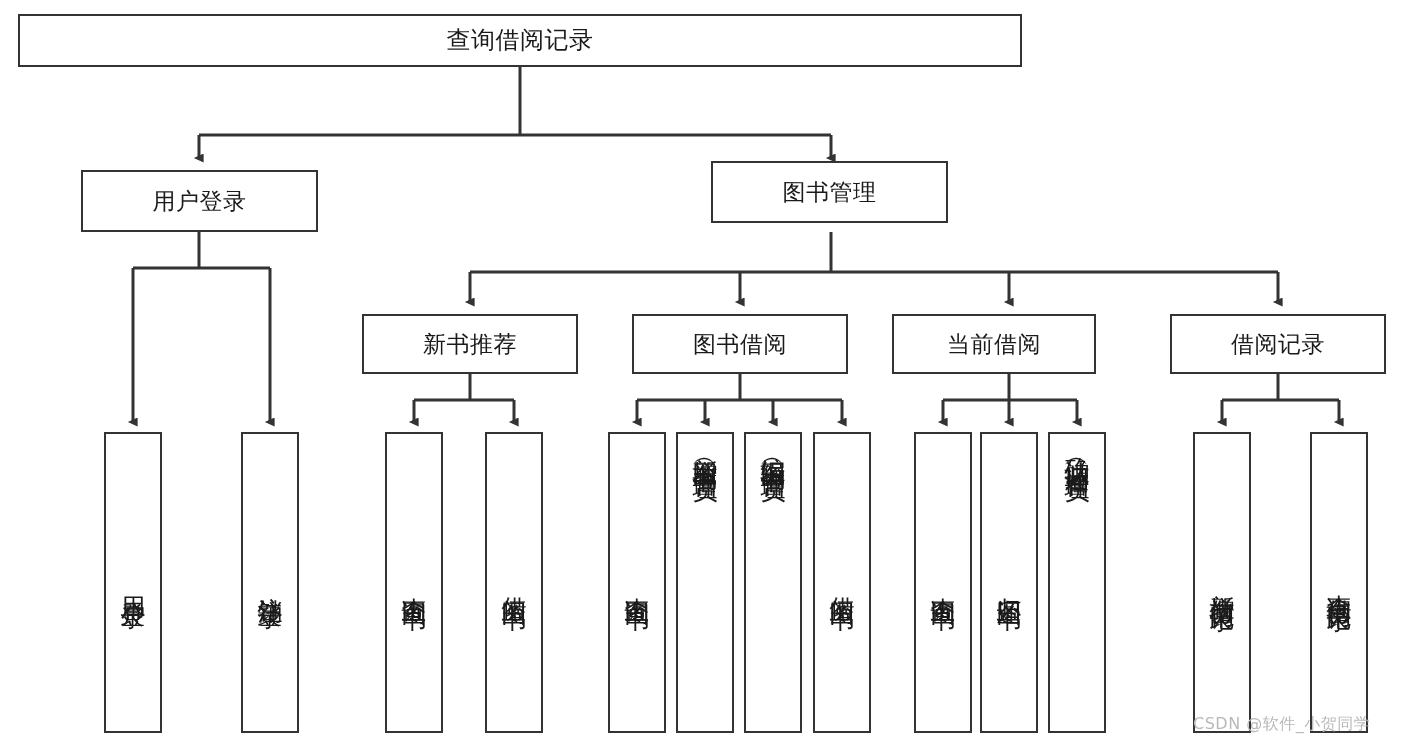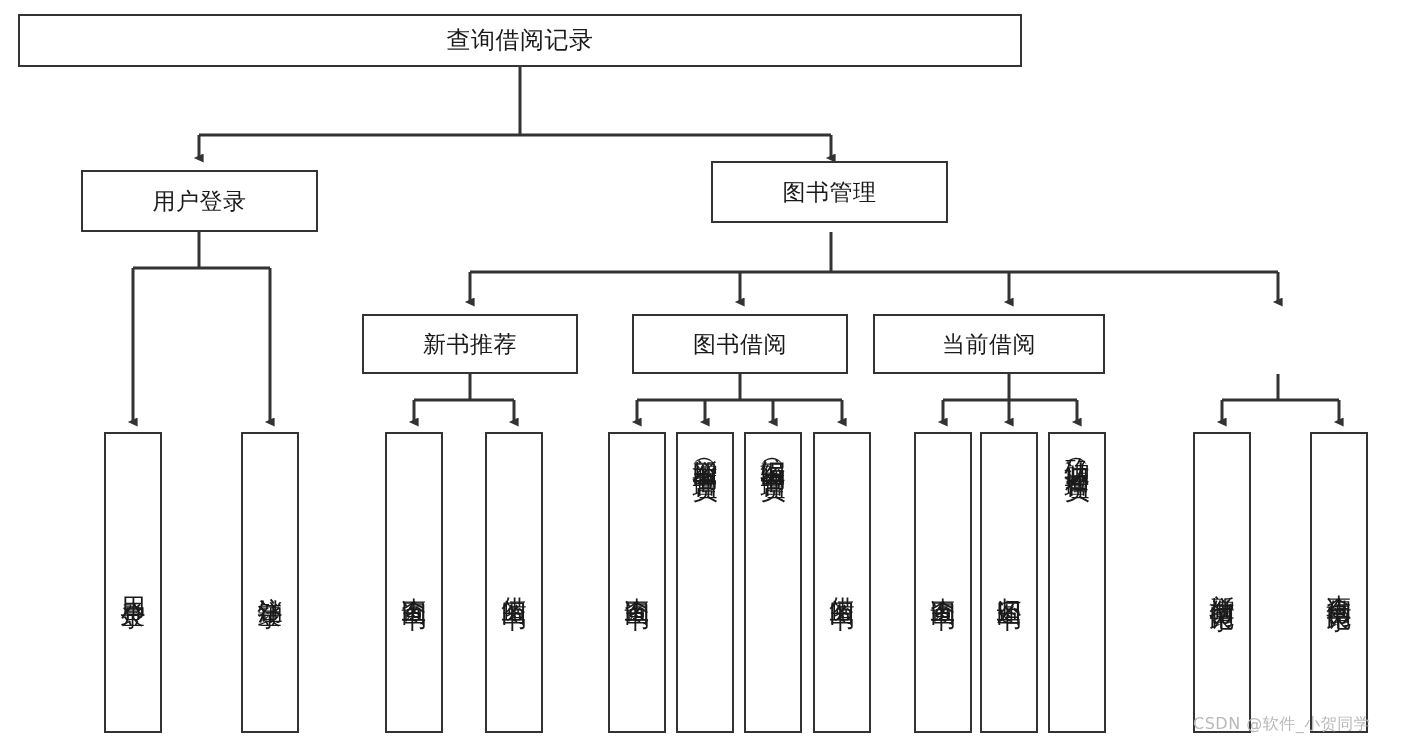--- a/index.html
+++ b/index.html
@@ -141,22 +141,25 @@
   <div class="node horiz" style="left:711px; top:161px; width:237px; height:62px;">
     <span class="lbl">图书管理</span>
   </div>
 
   <div class="node horiz" style="left:632px; top:314px; width:216px; height:60px;">
     <span class="lbl">图书借阅</span>
   </div>
   <div class="node horiz" style="left:362px; top:314px; width:216px; height:60px;">
     <span class="lbl">新书推荐</span>
   </div>
-  <div class="node horiz" style="left:873px; top:314px; width:232px; height:60px;">
+  <div class="node horiz" style="left:892px; top:314px; width:204px; height:60px;">
     <span class="lbl">当前借阅</span>
+  </div>
+  <div class="node horiz" style="left:1170px; top:314px; width:216px; height:60px;">
+    <span class="lbl">借阅记录</span>
   </div>
 
   <div class="node vert center" style="left:104px; top:432px; width:58px; height:301px;">
     <span class="lbl">用户登录</span>
   </div>
   <div class="node vert center" style="left:241px; top:432px; width:58px; height:301px;">
     <span class="lbl">注销登录</span>
   </div>
 
   <div class="node vert center" style="left:385px; top:432px; width:58px; height:301px;">

